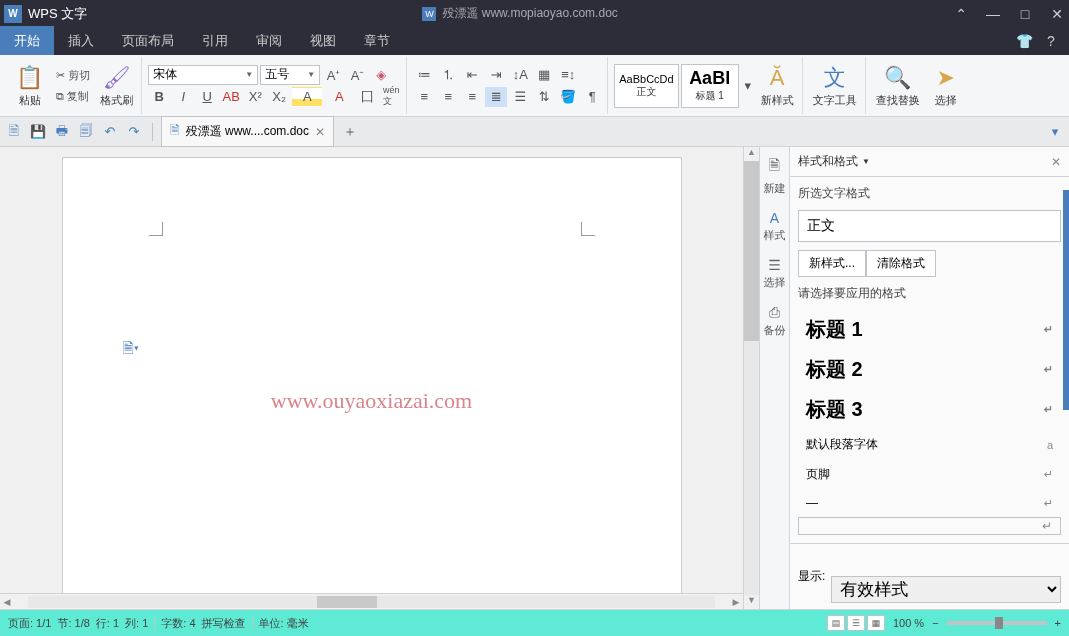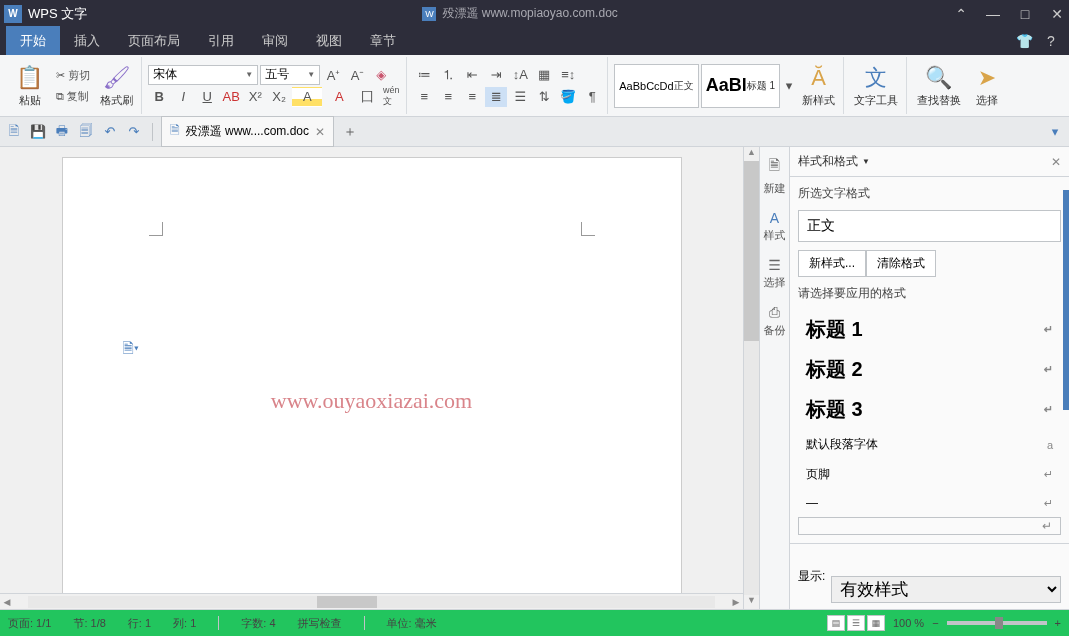--- a/index.html
+++ b/index.html
@@ -7,37 +7,37 @@
 .titlebar { height: 27px; background: #2d2d3a; display: flex; align-items: center; color: #fff; padding: 0 4px; }
 .app-icon { width: 18px; height: 18px; background: #4a7ebb; display: flex; align-items: center; justify-content: center; color: #fff; font-size: 10px; font-weight: bold; margin-right: 6px; }
 .app-title { font-size: 13px; }
 .titlebar-center { flex: 1; display: flex; align-items: center; justify-content: center; gap: 6px; }
 .doc-icon { width: 14px; height: 14px; background: #4a7ebb; display: inline-flex; align-items: center; justify-content: center; font-size: 9px; }
 .doc-title { color: #a8a8b0; font-size: 12px; }
 .win-btns { display: flex; gap: 16px; align-items: center; }
 .win-btn { width: 16px; height: 16px; color: #ccc; cursor: pointer; display: flex; align-items: center; justify-content: center; font-size: 14px; }
 .menubar { height: 28px; background: #2d2d3a; display: flex; align-items: center; padding: 0 0; }
 .tab { padding: 6px 14px; color: #ccc; cursor: pointer; font-size: 13px; }
-.tab.active { background: #4a7ebb; color: #fff; margin-left: 6px; }
+.tab.active { background: #4a7ebb; color: #fff; }
 .menubar-right { margin-left: auto; display: flex; gap: 10px; padding-right: 10px; }
 .ribbon { height: 62px; background: #f5f6f7; border-bottom: 1px solid #d0d4d9; display: flex; align-items: stretch; padding: 2px 6px; gap: 2px; }
 .rgroup { display: flex; align-items: center; gap: 2px; border-right: 1px solid #d8dce0; padding: 0 4px; }
 .rgroup:last-child { border-right: none; }
 .bigbtn { display: flex; flex-direction: column; align-items: center; justify-content: center; padding: 2px 4px; cursor: pointer; min-width: 40px; }
 .bigbtn .ico { font-size: 22px; height: 30px; display: flex; align-items: center; }
 .bigbtn .lbl { font-size: 11px; color: #333; }
 .smallbtn { padding: 2px 4px; cursor: pointer; display: flex; align-items: center; gap: 3px; font-size: 11px; color: #555; }
 .vstack { display: flex; flex-direction: column; gap: 2px; }
 .hstack { display: flex; align-items: center; gap: 2px; }
 .combo { height: 20px; border: 1px solid #c0c4c8; background: #fff; padding: 0 4px; font-size: 12px; display: flex; align-items: center; min-width: 60px; }
 .combo.font { min-width: 110px; }
 .combo .dd { margin-left: auto; font-size: 8px; color: #666; }
 .iconbtn { width: 22px; height: 20px; display: flex; align-items: center; justify-content: center; cursor: pointer; font-size: 13px; color: #555; border: 1px solid transparent; }
 .iconbtn.wide { width: 30px; }
-.stylebox { border: 1px solid #c0c4c8; background: #fff; height: 44px; padding: 2px 4px; display: flex; flex-direction: row; align-items: center; justify-content: center; cursor: pointer; min-width: 58px; }
+.stylebox { border: 1px solid #c0c4c8; background: #fff; height: 44px; padding: 2px 4px; display: flex; flex-direction: column; align-items: center; justify-content: center; cursor: pointer; min-width: 58px; }
 .stylebox .preview { font-size: 14px; }
 .stylebox .slbl { font-size: 10px; color: #333; }
 .docbar { height: 30px; background: #e8eaec; border-bottom: 1px solid #d0d4d9; display: flex; align-items: center; padding: 0 4px; gap: 4px; }
 .qbtn { width: 20px; height: 20px; display: flex; align-items: center; justify-content: center; cursor: pointer; font-size: 13px; color: #4a7ebb; }
 .doctab { display: flex; align-items: center; gap: 6px; padding: 4px 8px; background: #f8f8f8; border: 1px solid #c0c4c8; font-size: 12px; }
 .doctab .close { cursor: pointer; color: #888; }
 .newtab { width: 24px; height: 24px; display: flex; align-items: center; justify-content: center; cursor: pointer; font-size: 14px; color: #666; }
 .workspace { flex: 1; display: flex; overflow: hidden; }
 .editor-area { flex: 1; display: flex; flex-direction: column; overflow: hidden; position: relative; }
 .page-wrap { flex: 1; background: #f0f0f0; overflow: auto; position: relative; }
@@ -66,21 +66,21 @@
 .sp-btnrow { display: flex; }
 .sp-btn { border: 1px solid #c0c4c8; background: #fff; padding: 4px 10px; font-size: 12px; cursor: pointer; }
 .stylelist { flex:1; display: flex; flex-direction: column; overflow: hidden; }
 .style-item { display: flex; align-items: center; justify-content: space-between; padding: 6px 8px; cursor: pointer; border-bottom: 1px solid transparent; }
 .style-item.h { font-family: SimSun; font-weight: bold; font-size: 20px; }
 .style-item .ret { color: #888; font-size: 11px; }
 .style-item.small { font-size: 12px; }
 .emptybox { border:1px solid #c0c4c8; height:28px; margin-top:auto; display:flex; align-items:center; justify-content:flex-end; padding:0 8px; color:#888; }
 .sp-footer { border-top: 1px solid #d0d4d9; padding: 6px 8px; display: flex; align-items: center; gap: 6px; font-size: 12px; }
 .sp-footer select { flex: 1; border: 1px solid #c0c4c8; padding: 2px 4px; font-size: 17px; margin-top: 26px; }
-.statusbar { height: 22px; background: #22c55e; border-top: 1px solid #d0d4d9; display: flex; align-items: center; padding: 13px 8px; font-size: 11px; color: #444; gap: 22px; }
+.statusbar { height: 22px; background: #5eead4; border-top: 1px solid #d0d4d9; display: flex; align-items: center; padding: 13px 8px; font-size: 11px; color: #444; gap: 6px; }
 .statusbar .sep { width: 1px; height: 14px; background: #c0c4c8; }
 .statusbar-right { margin-left: auto; display: flex; align-items: center; gap: 8px; }
 .viewbtns { display:flex; gap:2px; }
 .vbtn { width:18px; height:16px; border:1px solid #c0c4c8; background:#fff; cursor:pointer; display:flex; align-items:center; justify-content:center; font-size:9px; color:#666;}
 .zoom-slider { width: 100px; height: 4px; background: #c0c4c8; position: relative; }
 .zoom-slider .knob { position: absolute; left: 48px; top: -4px; width: 8px; height: 12px; background: #888; }
 .vscroll-edge { width:16px; background:#f0f0f0; border-left:1px solid #d0d4d9; display:flex; flex-direction:column; }
 .vscroll-edge .arr { height:14px; text-align:center; font-size:9px; color:#888; }
 .vscroll-edge .track { flex:1; background:#e8e8e8; position:relative; }
 .vscroll-edge .thumb { position:absolute; top:0; width:100%; height:180px; background:#c8c8c8; }

